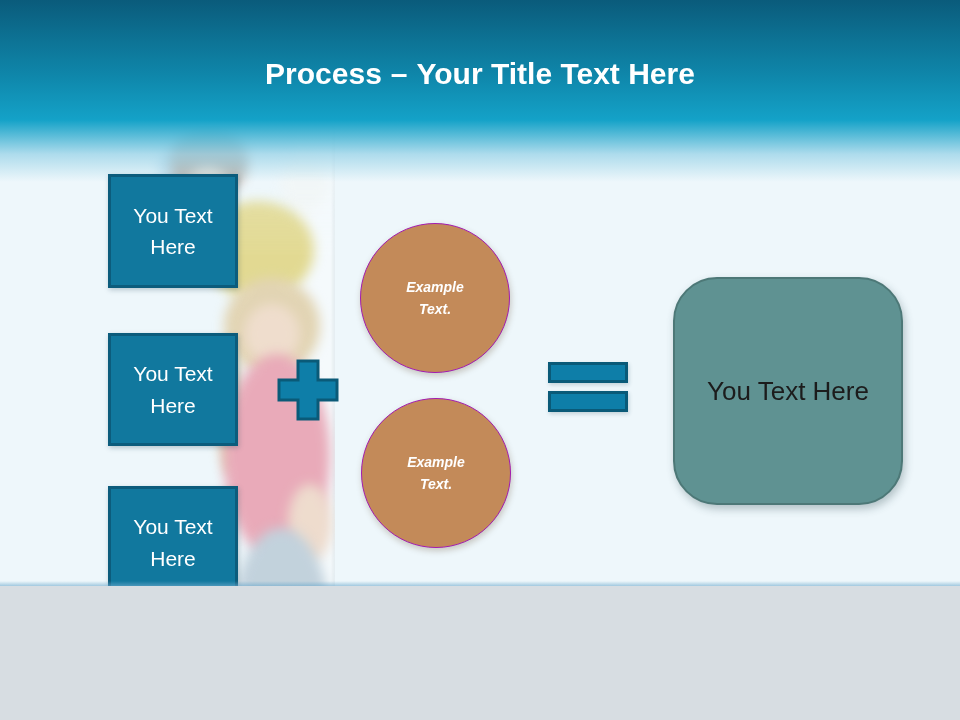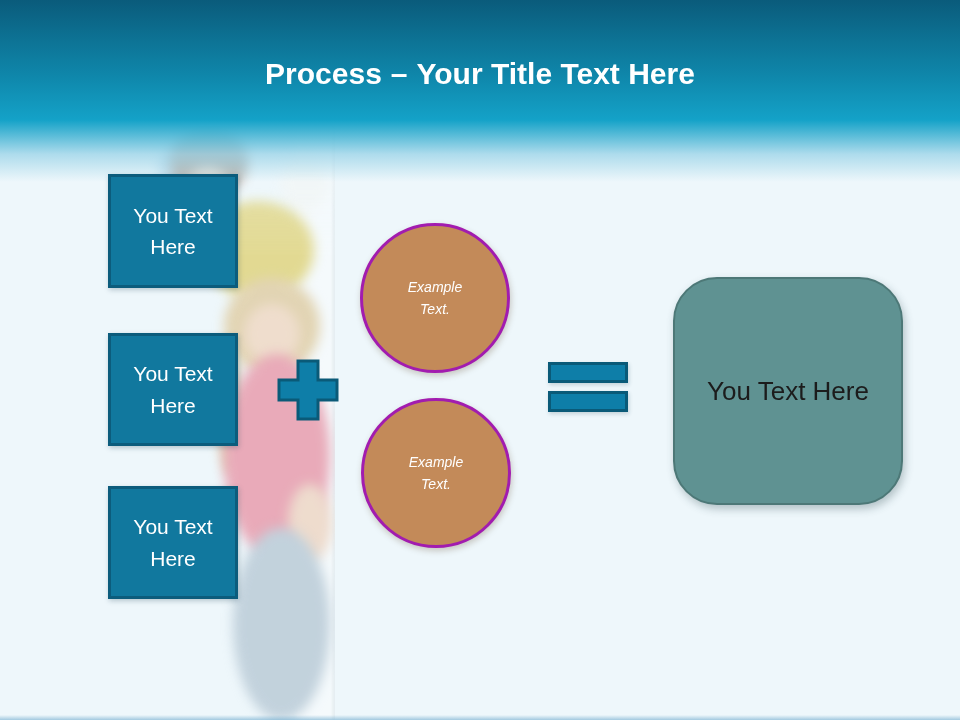--- a/index.html
+++ b/index.html
@@ -1,17 +1,17 @@
 <!DOCTYPE html>
 <html><head>
 <meta charset="utf-8">
 <style>
   html,body{margin:0;padding:0;}
   body{font-family:"Liberation Sans","DejaVu Sans",sans-serif;background:#d7dde2;}
-  .slide{position:relative;width:960px;height:720px;overflow:hidden;background:#eef7fb;}
+  .slide{position:relative;width:960px;height:586px;overflow:hidden;background:#eef7fb;}
 
   
   .photo{position:absolute;left:140px;top:126px;width:195px;height:594px;z-index:1;opacity:.55;
          -webkit-mask-image:linear-gradient(180deg,rgba(0,0,0,.25) 0,rgba(0,0,0,.85) 70px,#000 130px);
          mask-image:linear-gradient(180deg,rgba(0,0,0,.25) 0,rgba(0,0,0,.85) 70px,#000 130px);}
   .photo .blob{position:absolute;border-radius:50%;filter:blur(6px);}
   .photo .board{position:absolute;left:156px;top:0;width:37px;height:594px;background:#fbfdfe;
                 border-right:2px solid #cfd6da;filter:blur(1.5px);}
   .b-arm   {left:18px;top:18px;width:58px;height:48px;background:#9ec6e0;}
   .b-hair  {left:30px;top:0;width:78px;height:70px;background:#7a5138;}
@@ -45,22 +45,22 @@
   .sq2{top:333px;height:113px;}
   .sq3{top:486px;height:113px;}
 
   
   .plus{position:absolute;left:276px;top:358px;width:64px;height:64px;z-index:3;}
   .equals{position:absolute;left:548px;top:362px;width:80px;z-index:3;display:flex;flex-direction:column;gap:8px;}
   .equals .bar{height:15px;background:#0e7ea8;border:3px solid #0a5a78;box-shadow:1px 2px 4px rgba(20,60,80,.2);}
 
   
   .circle{position:absolute;width:150px;height:150px;z-index:3;border-radius:50%;background:#c38a59;
-          border:3px solid #a21caf;box-sizing:border-box;display:flex;align-items:center;justify-content:center;
-          text-align:center;color:#fff;font-size:14px;font-weight:400;font-style:italic;line-height:1.6;
+          border:1px solid #a21caf;box-sizing:border-box;display:flex;align-items:center;justify-content:center;
+          text-align:center;color:#fff;font-size:14px;font-weight:700;font-style:italic;line-height:1.6;
           box-shadow:1px 3px 6px rgba(80,50,20,.25);}
   .circle span{display:block;width:72px;}
   .c1{left:360px;top:223px;}
   .c2{left:361px;top:398px;}
 
   
   .result{position:absolute;left:673px;top:277px;width:230px;height:228px;z-index:3;background:#5f9292;
           border:2px solid #4d7877;border-radius:44px;box-sizing:border-box;display:flex;align-items:center;
           justify-content:center;color:#1c1c1c;font-size:26px;box-shadow:2px 4px 8px rgba(40,70,75,.3);}
 

